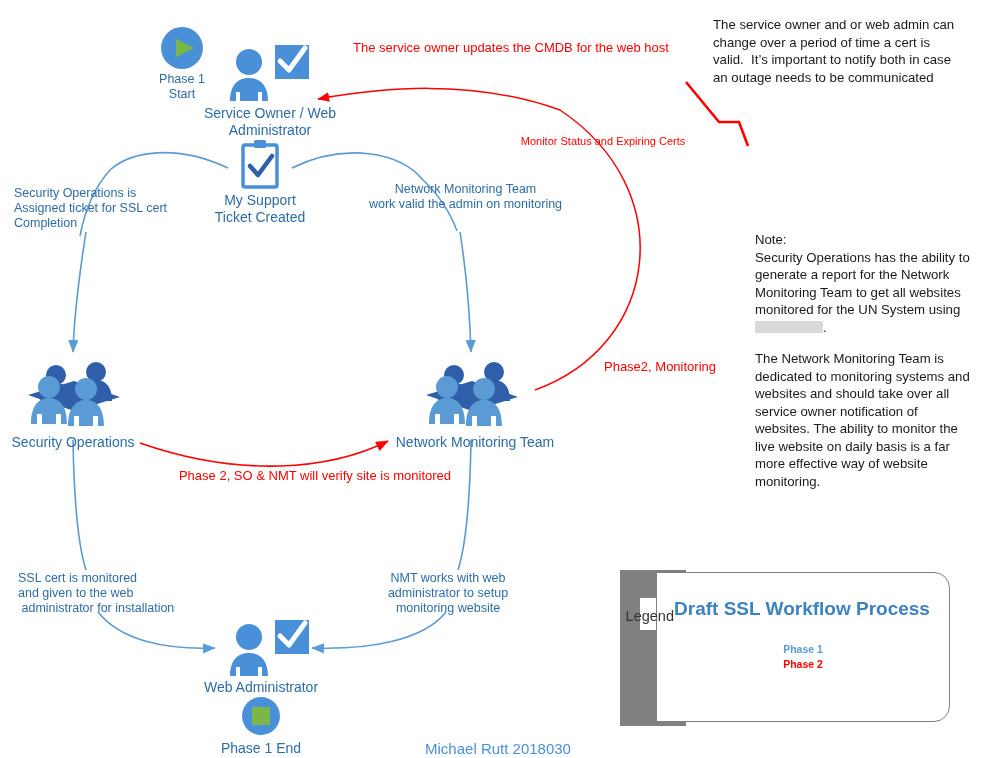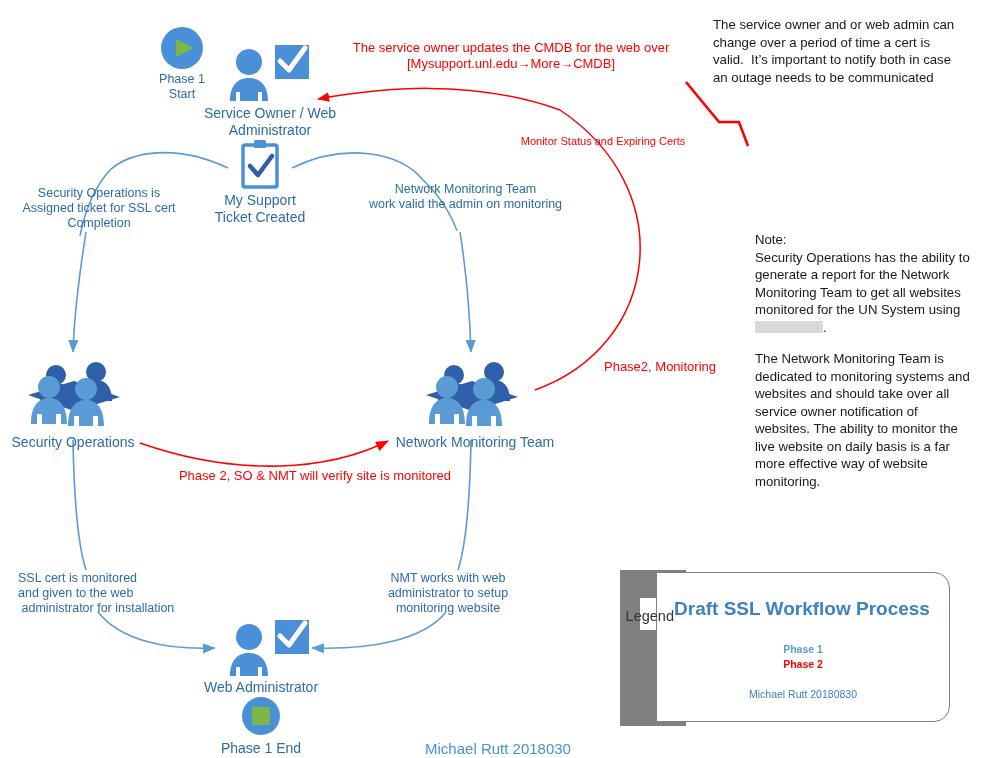--- a/index.html
+++ b/index.html
@@ -244,31 +244,30 @@
   <div>Phase 1</div>
   <div>Start</div>
 </div>
 
 <div class="abs lbl-blue-big" style="left:190px; top:105px; width:160px;">
   <div>Service Owner / Web</div>
   <div>Administrator</div>
 </div>
 
 <div class="abs lbl-red" style="left:352px; top:40px; width:318px;">
-  <div>The service owner updates the CMDB for the web over</div>
-  <div>[Mysupport.unl.edu→More→CMDB]</div>
+  <div>The service owner updates the CMDB for the web host</div>
 </div>
 
 <div class="abs note-text" style="left:713px; top:16px; width:255px;">
   The service owner and or web admin can change over a period of time a cert is valid.&nbsp; It’s important to notify both in case an outage needs to be communicated
 </div>
 
 <div class="abs lbl-red-sm" style="left:513px; top:134px; width:180px;">Monitor Status and Expiring Certs</div>
 
-<div class="abs lbl-blue" style="left:14px; top:186px; width:170px; text-align:center;">
+<div class="abs lbl-blue" style="left:14px; top:186px; width:170px; text-align:left;">
   <div>Security Operations is</div>
   <div>Assigned ticket for SSL cert</div>
   <div>Completion</div>
 </div>
 
 <div class="abs lbl-blue-big" style="left:200px; top:192px; width:120px;">
   <div>My Support</div>
   <div>Ticket Created</div>
 </div>
 
@@ -309,16 +308,15 @@
 <div class="abs lbl-blue-big" style="left:201px; top:740px; width:120px;">Phase 1 End</div>
 
 <div id="legend-wrap">
   <div class="legend-shadow"></div>
   <div class="legend-tabgap"></div>
   <div class="legend-box"></div>
   <div class="legend-label">Legend</div>
   <div class="legend-title">Draft SSL Workflow Process</div>
   <div class="legend-row-label" style="left:161px; top:73px; color:#5B9BD5;">Phase 1</div>
   <div class="legend-row-label" style="left:161px; top:88px; color:#FF0000;">Phase 2</div>
-  <div class="legend-credit">Michael Rutt 20180830</div>
 </div>
 
 <div class="credit-bottom">Michael Rutt 2018030</div>
 
 </body></html>

